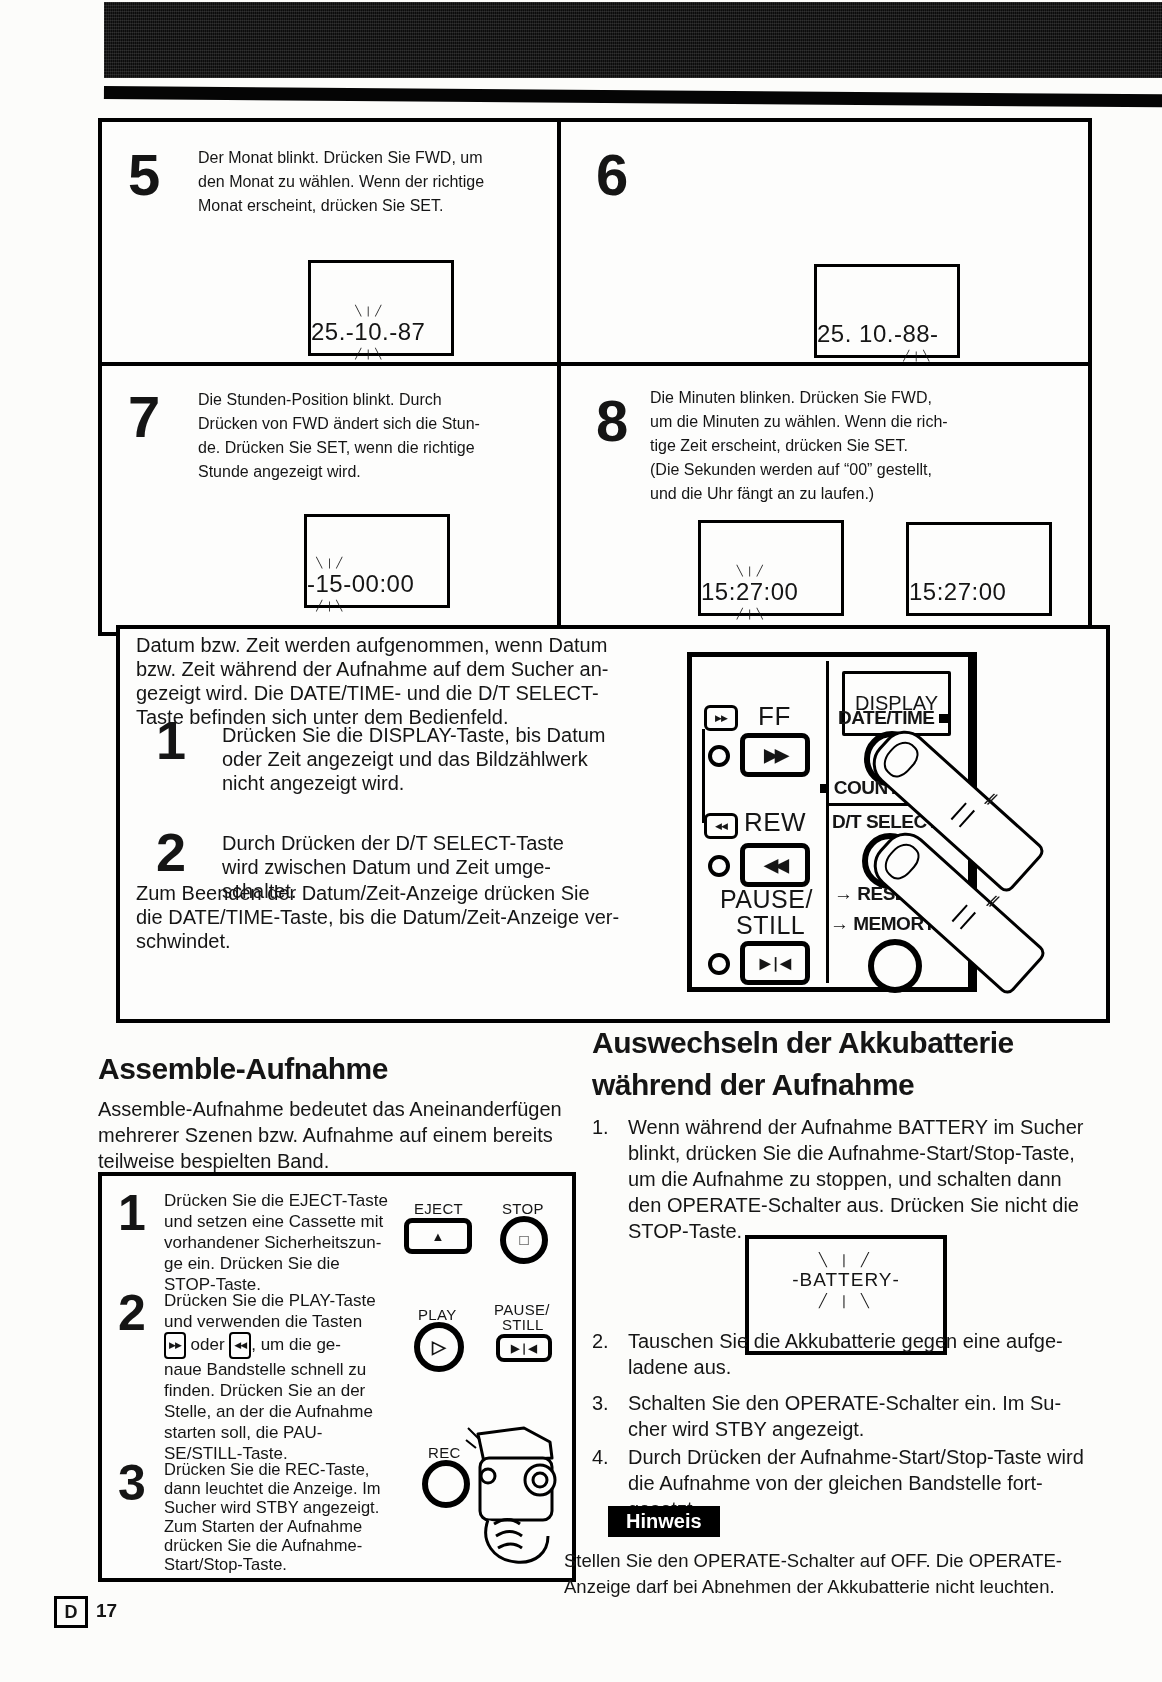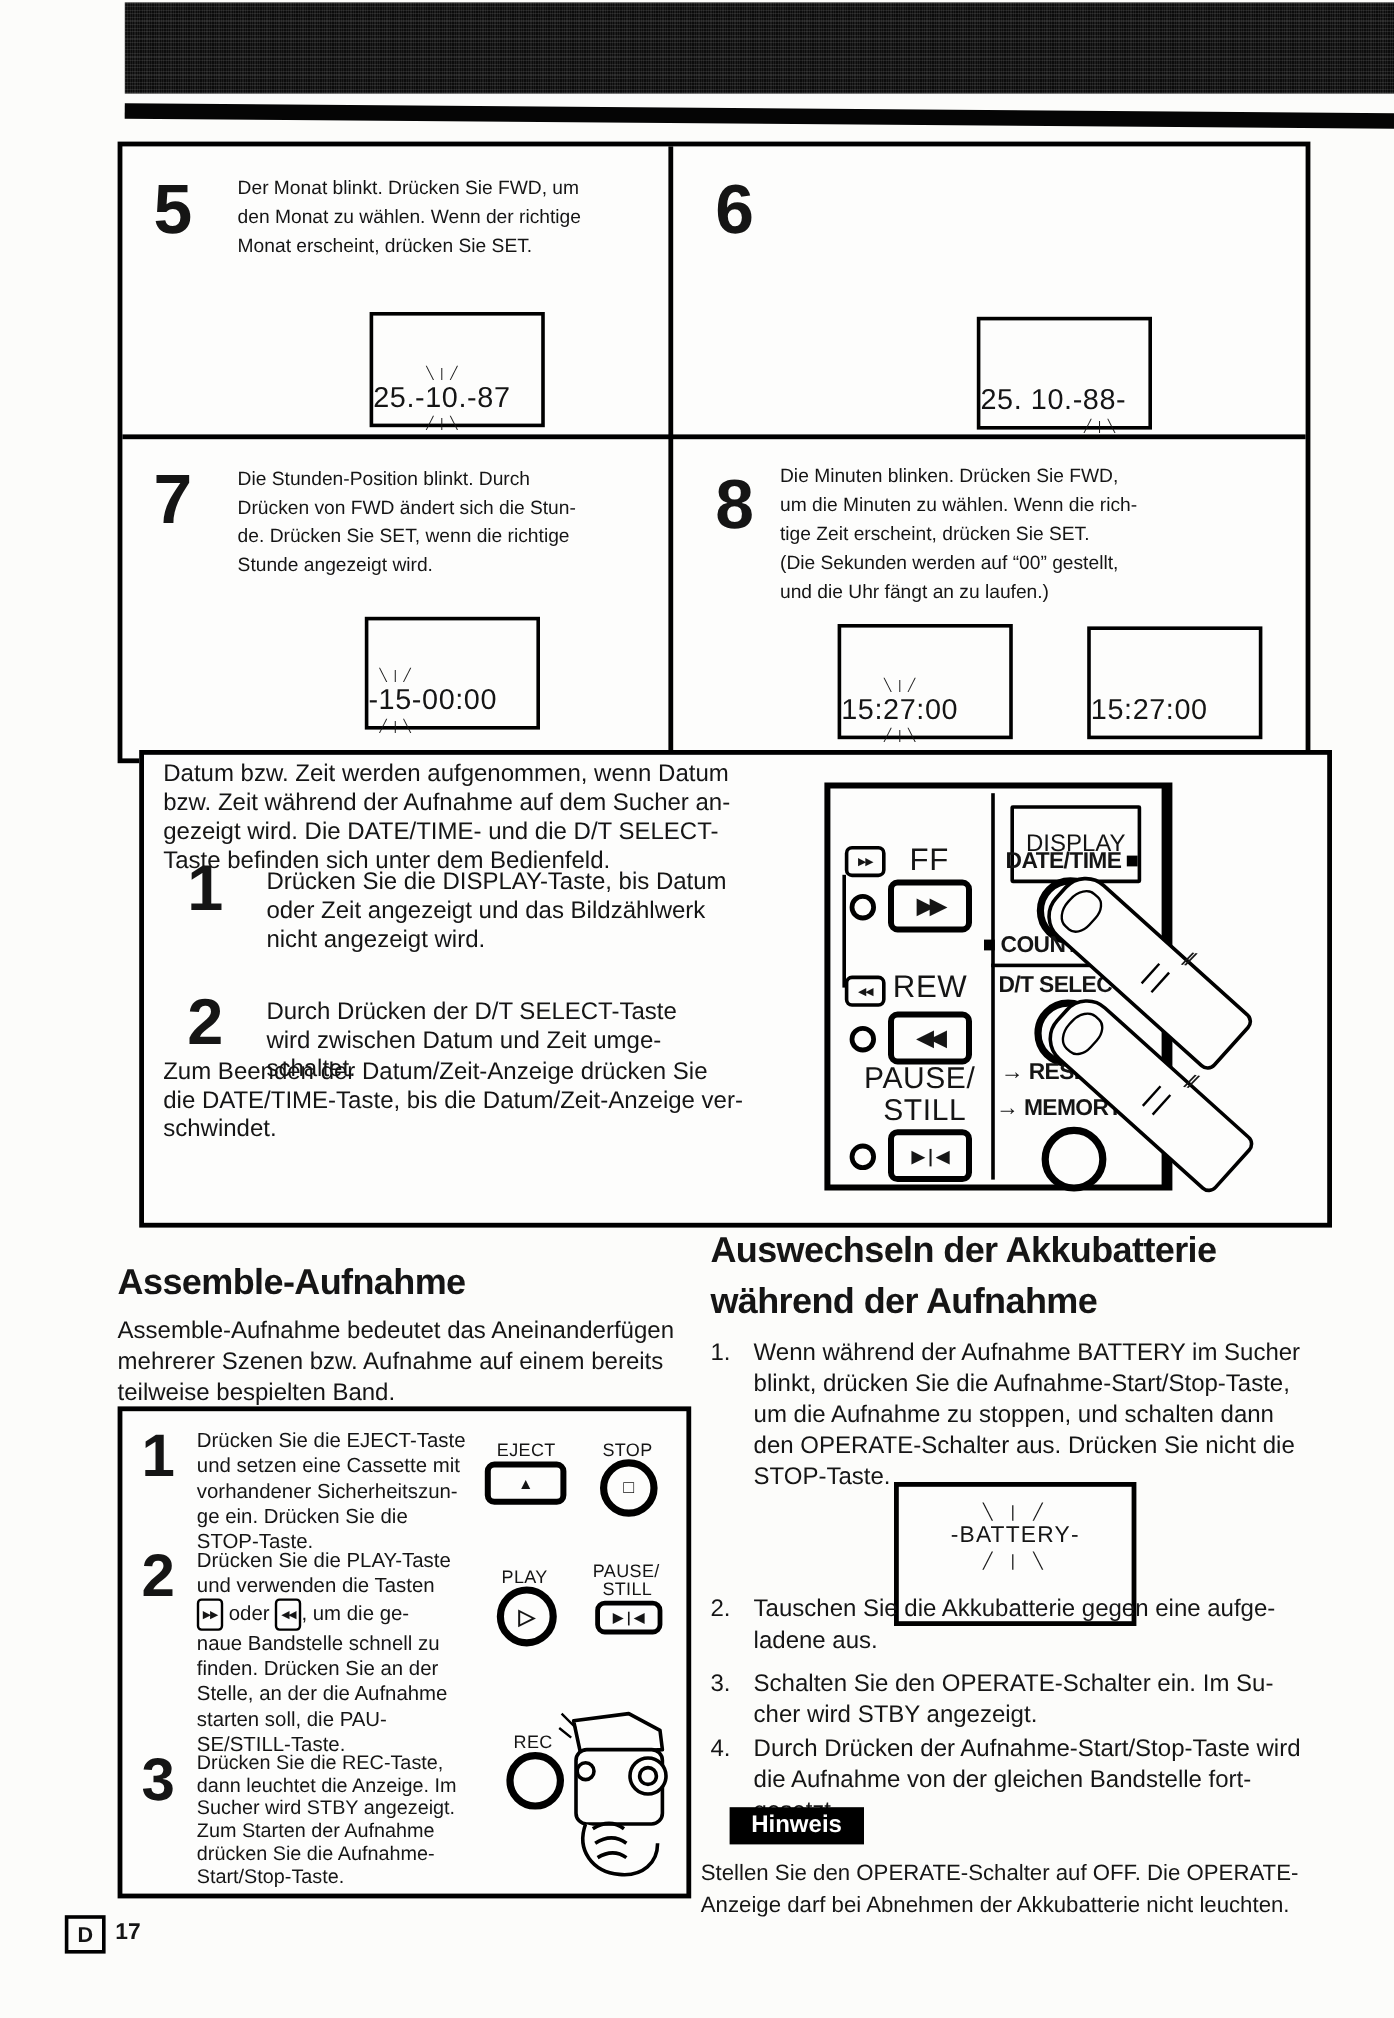--- a/index.html
+++ b/index.html
@@ -256,17 +256,17 @@
   <div class="bodytext preline" style="margin-left:36px;">Schalten Sie den OPERATE-Schalter ein. Im Su-
 cher wird STBY angezeigt.</div>
 </div>
 <div class="abs" style="left:592px;top:1444px;width:492px;">
   <span class="abs bodytext" style="left:0;top:0;">4.</span>
   <div class="bodytext preline" style="margin-left:36px;">Durch Drücken der Aufnahme-Start/Stop-Taste wird
 die Aufnahme von der gleichen Bandstelle fort-
 gesetzt.</div>
 </div>
 <div class="abs note-badge" style="left:608px;top:1506px;">Hinweis</div>
-<div class="abs preline" style="left:584px;top:1548px;font-size:18.5px;line-height:26px;">Stellen Sie den OPERATE-Schalter auf OFF. Die OPERATE-
+<div class="abs preline" style="left:564px;top:1548px;font-size:18.5px;line-height:26px;">Stellen Sie den OPERATE-Schalter auf OFF. Die OPERATE-
 Anzeige darf bei Abnehmen der Akkubatterie nicht leuchten.</div>
 
 <div class="abs pageno-box" style="left:54px;top:1596px;">D</div>
 <div class="abs" style="left:96px;top:1600px;font-size:19px;font-weight:700;">17</div>
 
 </body></html>

